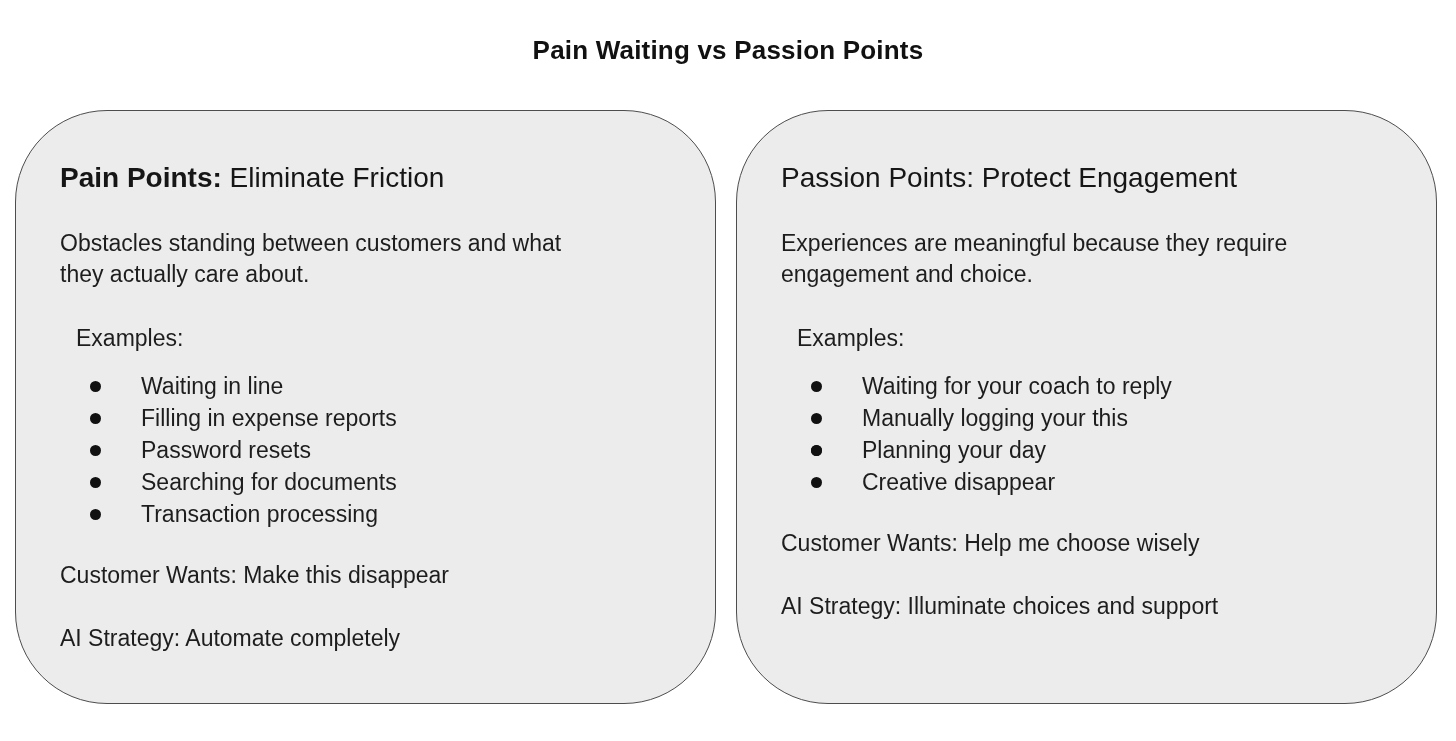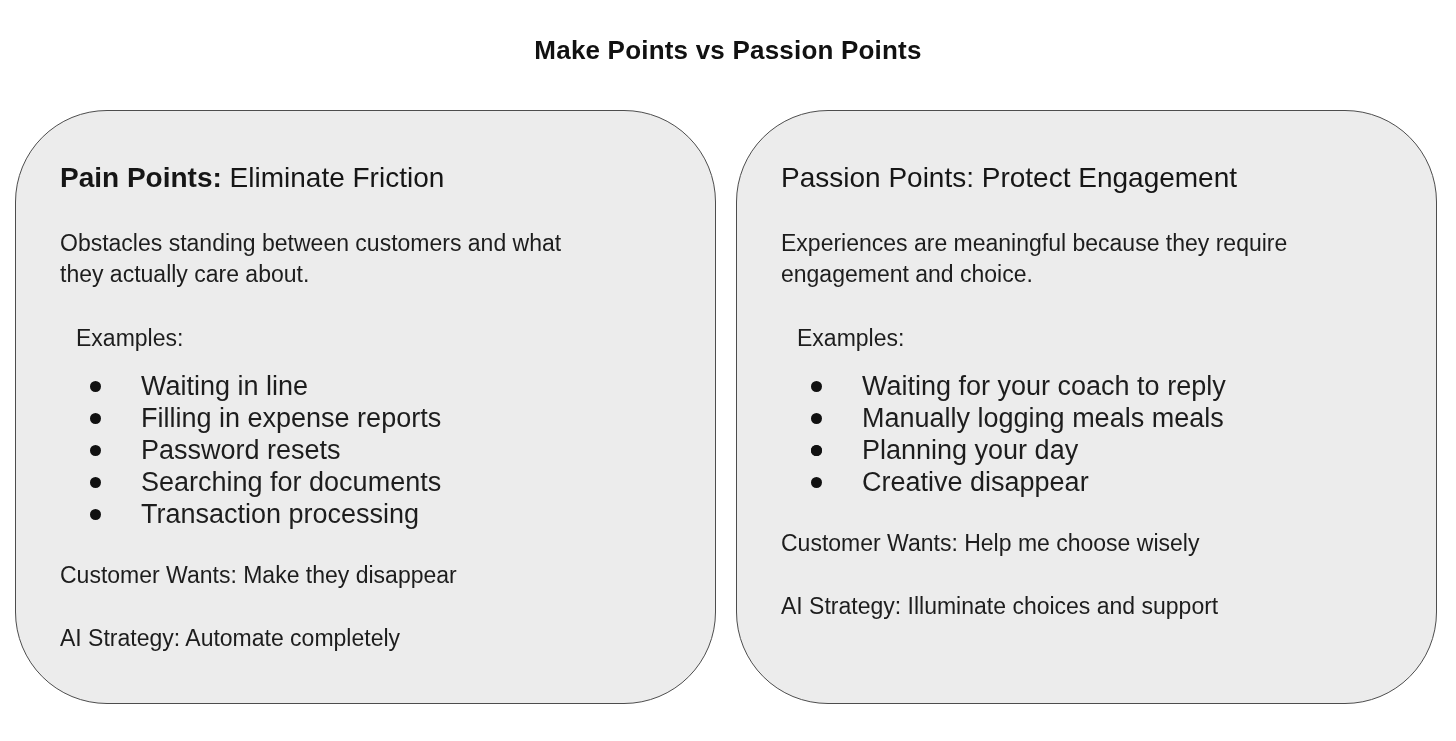--- a/index.html
+++ b/index.html
@@ -63,21 +63,21 @@
     line-height: 31px;
   }
   ul.examples {
     list-style: none;
     margin: 0 0 30px 0;
     padding: 0;
   }
   ul.examples li {
     position: relative;
     padding-left: 81px;
-    font-size: 27px;
+    font-size: 23px;
     line-height: 32px;
   }
   ul.examples li .bullet-dot {
     position: absolute;
     left: 30px;
     top: 11px;
     width: 11px;
     height: 11px;
     border-radius: 50%;
     background: #111111;
@@ -91,56 +91,56 @@
     margin: 0;
     font-size: 23px;
     line-height: 31px;
   }
 </style>
 </head>
 <body>
 
 <div class="page">
 
-  <h1 class="page-title">Make Points vs Passion Points</h1>
+  <h1 class="page-title">Pain Waiting vs Passion Points</h1>
 
   <div class="cards-row">
 
     <section class="card">
       <h2 class="card-heading"><span class="emph">Pain Points:</span><span> Eliminate Friction</span></h2>
 
       <p class="card-desc">Obstacles standing between customers and what
 they actually care about.</p>
 
       <p class="examples-label">Examples:</p>
 
       <ul class="examples">
         <li><span class="bullet-dot"></span><span>Waiting in line</span></li>
         <li><span class="bullet-dot"></span><span>Filling in expense reports</span></li>
         <li><span class="bullet-dot"></span><span>Password resets</span></li>
         <li><span class="bullet-dot"></span><span>Searching for documents</span></li>
         <li><span class="bullet-dot"></span><span>Transaction processing</span></li>
       </ul>
 
-      <p class="customer-wants">Customer Wants: Make they disappear</p>
+      <p class="customer-wants">Customer Wants: Make this disappear</p>
 
       <p class="ai-strategy">AI Strategy: Automate completely</p>
     </section>
 
     <section class="card">
       <h2 class="card-heading"><span class="emph"></span><span>Passion Points: Protect Engagement</span></h2>
 
       <p class="card-desc">Experiences are meaningful because they require
 engagement and choice.</p>
 
       <p class="examples-label">Examples:</p>
 
       <ul class="examples">
         <li><span class="bullet-dot"></span><span>Waiting for your coach to reply</span></li>
-        <li><span class="bullet-dot"></span><span>Manually logging meals meals</span></li>
+        <li><span class="bullet-dot"></span><span>Manually logging your this</span></li>
         <li><span class="bullet-dot"></span></li>
         <li><span class="bullet-dot"></span><span>Planning your day</span></li>
         <li><span class="bullet-dot"></span><span>Creative disappear</span></li>
       </ul>
 
       <p class="customer-wants">Customer Wants: Help me choose wisely</p>
 
       <p class="ai-strategy">AI Strategy: Illuminate choices and support</p>
     </section>
 

